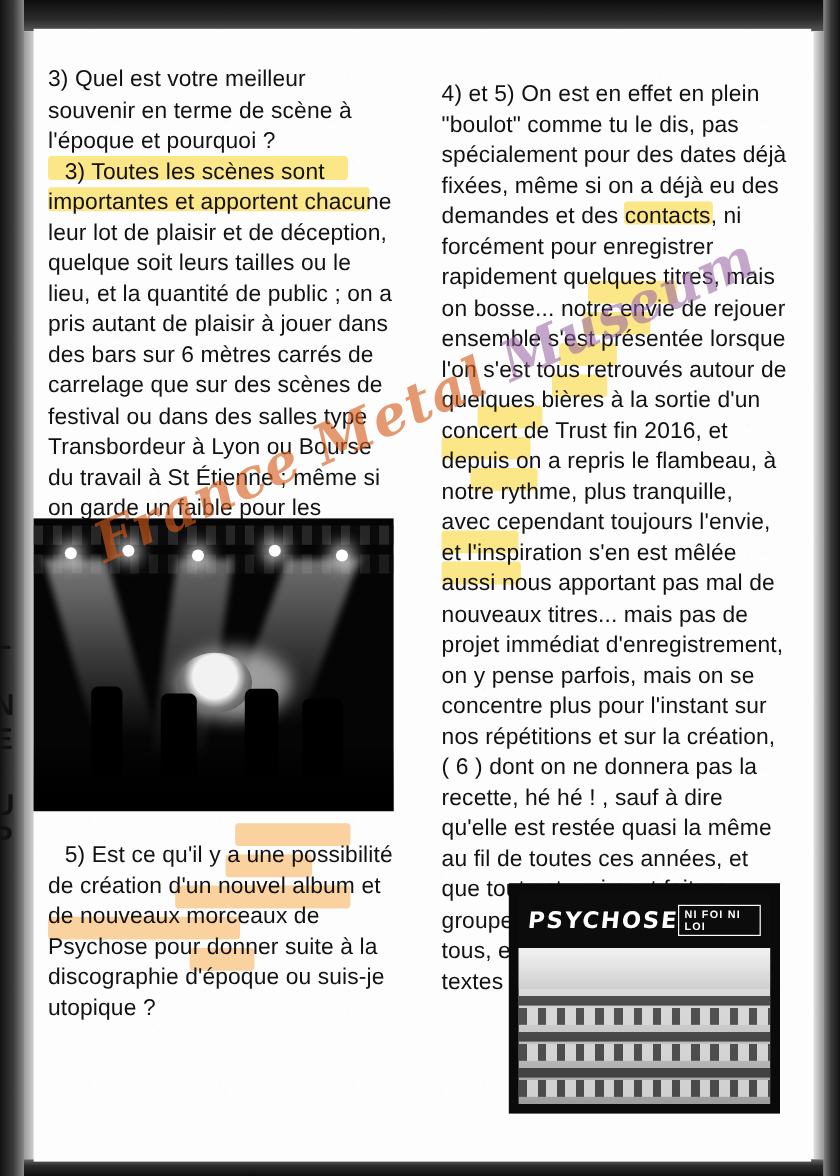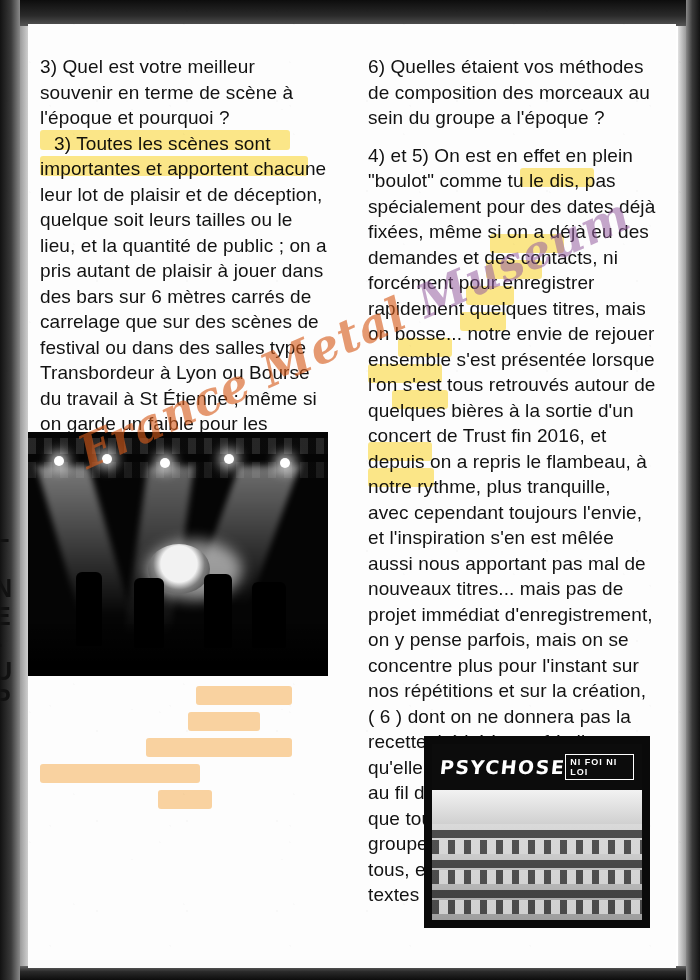--- a/index.html
+++ b/index.html
@@ -291,24 +291,24 @@
     <span>U</span>
     <span>P</span>
   </div>
 
   <div class="col left">
     <p class="para">3) Quel est votre meilleur souvenir en terme de scène à l'époque et pourquoi ?</p>
     <p class="para indent">3) Toutes les scènes sont importantes et apportent chacune leur lot de plaisir et de déception, quelque soit leurs tailles ou le lieu, et la quantité de public ; on a pris autant de plaisir à jouer dans des bars sur 6 mètres carrés de carrelage que sur des scènes de festival ou dans des salles type Transbordeur à Lyon ou Bourse du travail à St Étienne ; même si on garde un faible pour les concerts qu'on organisaient chez nous dans le cadre du Valley's rock festival de st Fortunat .</p>
   </div>
 
   <div class="col left" style="top:678px;">
+    <p class="para indent" style="margin-top:22px;">5) Est ce qu'il y a une possibilité de création d'un nouvel album et de nouveaux morceaux de Psychose pour donner suite à la discographie d'époque ou suis-je utopique ?</p>
   </div>
 
   <div class="col right">
-    <p class="para">6) Quelles étaient vos méthodes de composition des morceaux au sein du groupe a l'époque ?</p>
     <p class="para" style="margin-top:12px;">4) et 5)  On est en effet en plein "boulot" comme tu le dis, pas spécialement pour des dates déjà fixées, même si on a déjà eu des demandes et des contacts, ni forcément pour enregistrer rapidement quelques titres, mais on bosse... notre envie de rejouer ensemble s'est présentée lorsque l'on s'est tous retrouvés autour de quelques bières à la sortie d'un concert de Trust fin 2016, et depuis on a repris le flambeau, à notre rythme, plus tranquille, avec cependant toujours l'envie, et l'inspiration s'en est mêlée aussi nous apportant pas mal de nouveaux titres... mais pas de projet immédiat d'enregistrement, on y pense parfois, mais on se concentre plus pour l'instant sur nos répétitions et sur la création, ( 6 ) dont on ne donnera pas la recette, hé hé ! , sauf à dire qu'elle est restée quasi la même au fil de toutes ces années, et que tout est vraiment fait en groupe, avec les avis et idées de tous, ensemble, autant pour les textes que pour la musique.</p>
   </div>
 
   <div id="stage-photo">
     <div class="truss" style="top:6px;"></div>
     <div class="truss" style="top:30px; opacity:.6;"></div>
 
     <div class="lamp" style="left:26px;  top:24px;"></div>
     <div class="lamp" style="left:74px;  top:22px;"></div>
     <div class="lamp" style="left:132px; top:26px;"></div>

